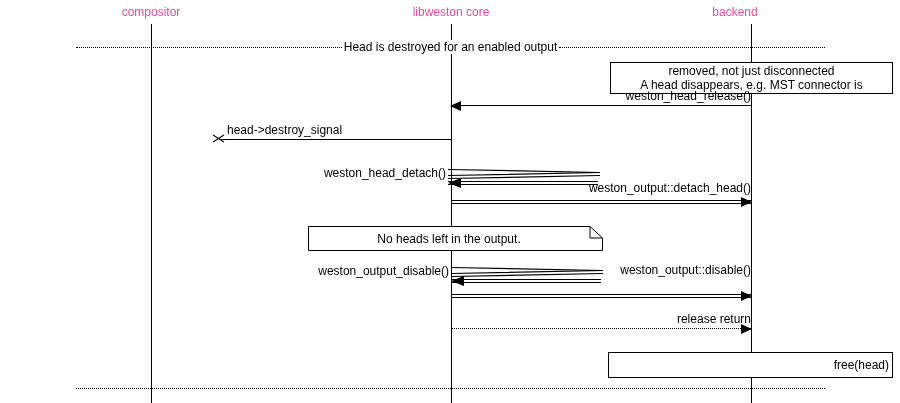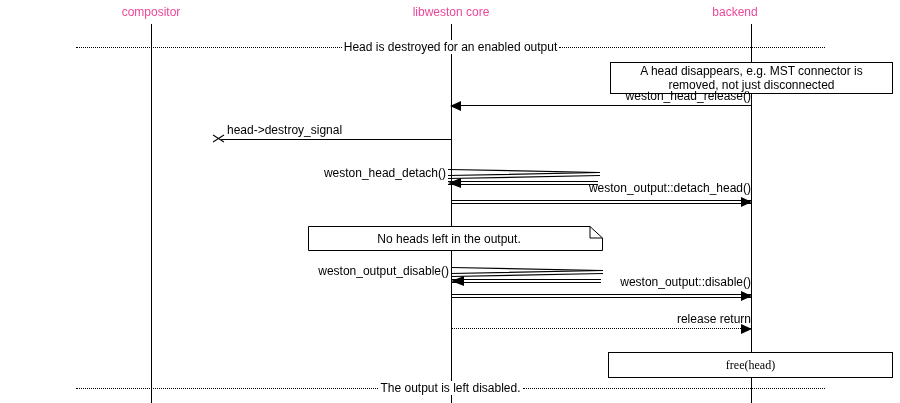--- a/index.html
+++ b/index.html
@@ -145,23 +145,22 @@
   .box {
     position: absolute;
     border: 1px solid #000000;
     background: #ffffff;
     box-sizing: border-box;
     font-size: 12px;
     line-height: 14px;
     text-align: center;
     display: flex;
     align-items: center;
-    justify-content: center;
+    justify-content: flex-end;
     padding: 1px 3px;
-    font-family: Liberation Serif, serif;
   }
   .note {
     position: absolute;
     background: #ffffff;
     box-sizing: border-box;
     font-size: 12px;
     line-height: 14px;
   }
   .note .note-svg {
     position: absolute;
@@ -200,22 +199,22 @@
     <div class="sep-text">Head is destroyed for an enabled output</div>
     <div class="sep-rail"></div>
   </div>
 
   <div class="note" style="left:610px; top:62px; width:283px; height:32px;">
     <svg class="note-svg" width="283" height="32" viewBox="0 0 283 32">
       <rect x="0.5" y="0.5" width="282" height="31" fill="#ffffff" stroke="#000000" stroke-width="1"></rect>
     </svg>
     <div class="note-text">
       <div>
+        <div>removed, not just disconnected</div>
         <div>A head disappears, e.g. MST connector is</div>
-        <div>removed, not just disconnected</div>
       </div>
     </div>
   </div>
 
   <div class="msg" style="left:451px; top:105px; width:300px;">
     <div class="line"></div>
     <div class="head-l"></div>
     <div class="label">weston_head_release()</div>
   </div>
 
@@ -263,32 +262,31 @@
       <path d="M 0 18.5 L 150 18.5" fill="none" stroke="#000000" stroke-width="1.2"></path>
       <path d="M 0 15.5 L 150 15.5" fill="none" stroke="#000000" stroke-width="1.2"></path>
       <polygon points="0,17 13,12 13,22" fill="#000000"></polygon>
     </svg>
   </div>
 
   <div class="msg dbl" style="left:451px; top:294px; width:300px;">
     <div class="line"></div>
     <div class="line2"></div>
     <div class="head-r"></div>
-    <div class="label" style="bottom:6px;">weston_output::disable()</div>
+    <div class="label" style="bottom:18px;">weston_output::disable()</div>
   </div>
 
   <div class="msg dotted" style="left:451px; top:328px; width:300px;">
     <div class="line"></div>
     <div class="head-r"></div>
     <div class="label">release return</div>
   </div>
 
   <div class="box" style="left:608px; top:352px; width:285px; height:26px;">
     <span>free(head)</span>
   </div>
 
   <div class="separator" style="left:76px; top:381px; width:749px;">
     <div class="sep-rail"></div>
-    <div class="sep-text">The output is left disabled.</div>
     <div class="sep-rail"></div>
   </div>
 
 </div>
 
 </body></html>

